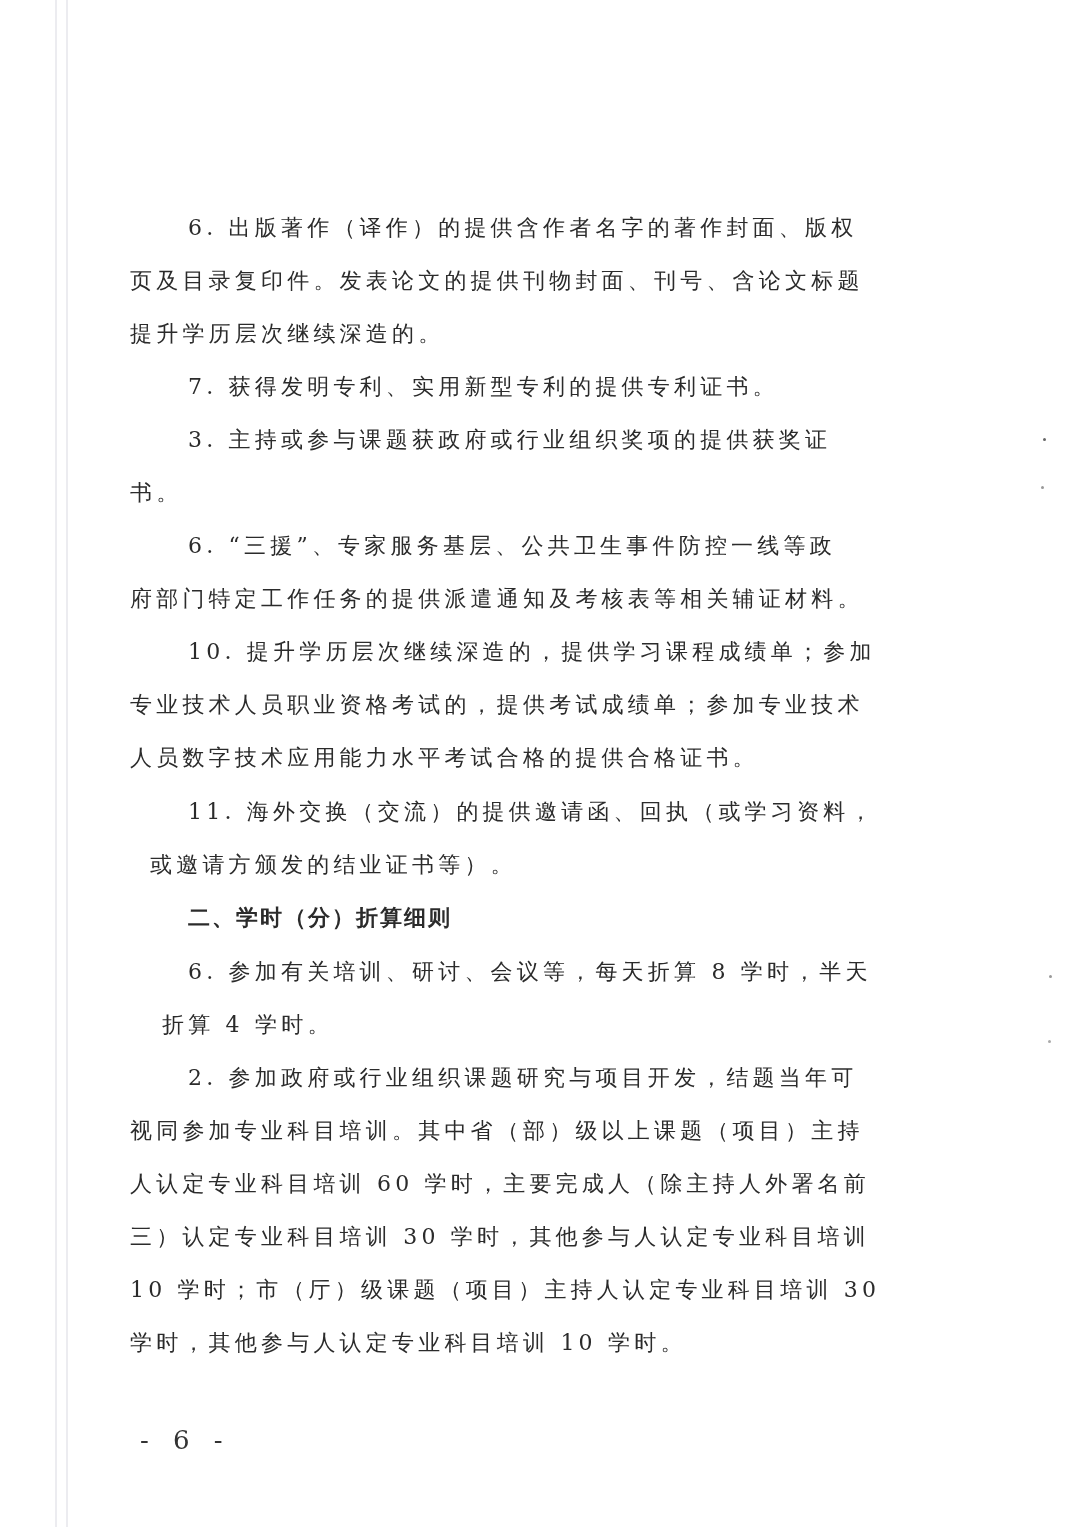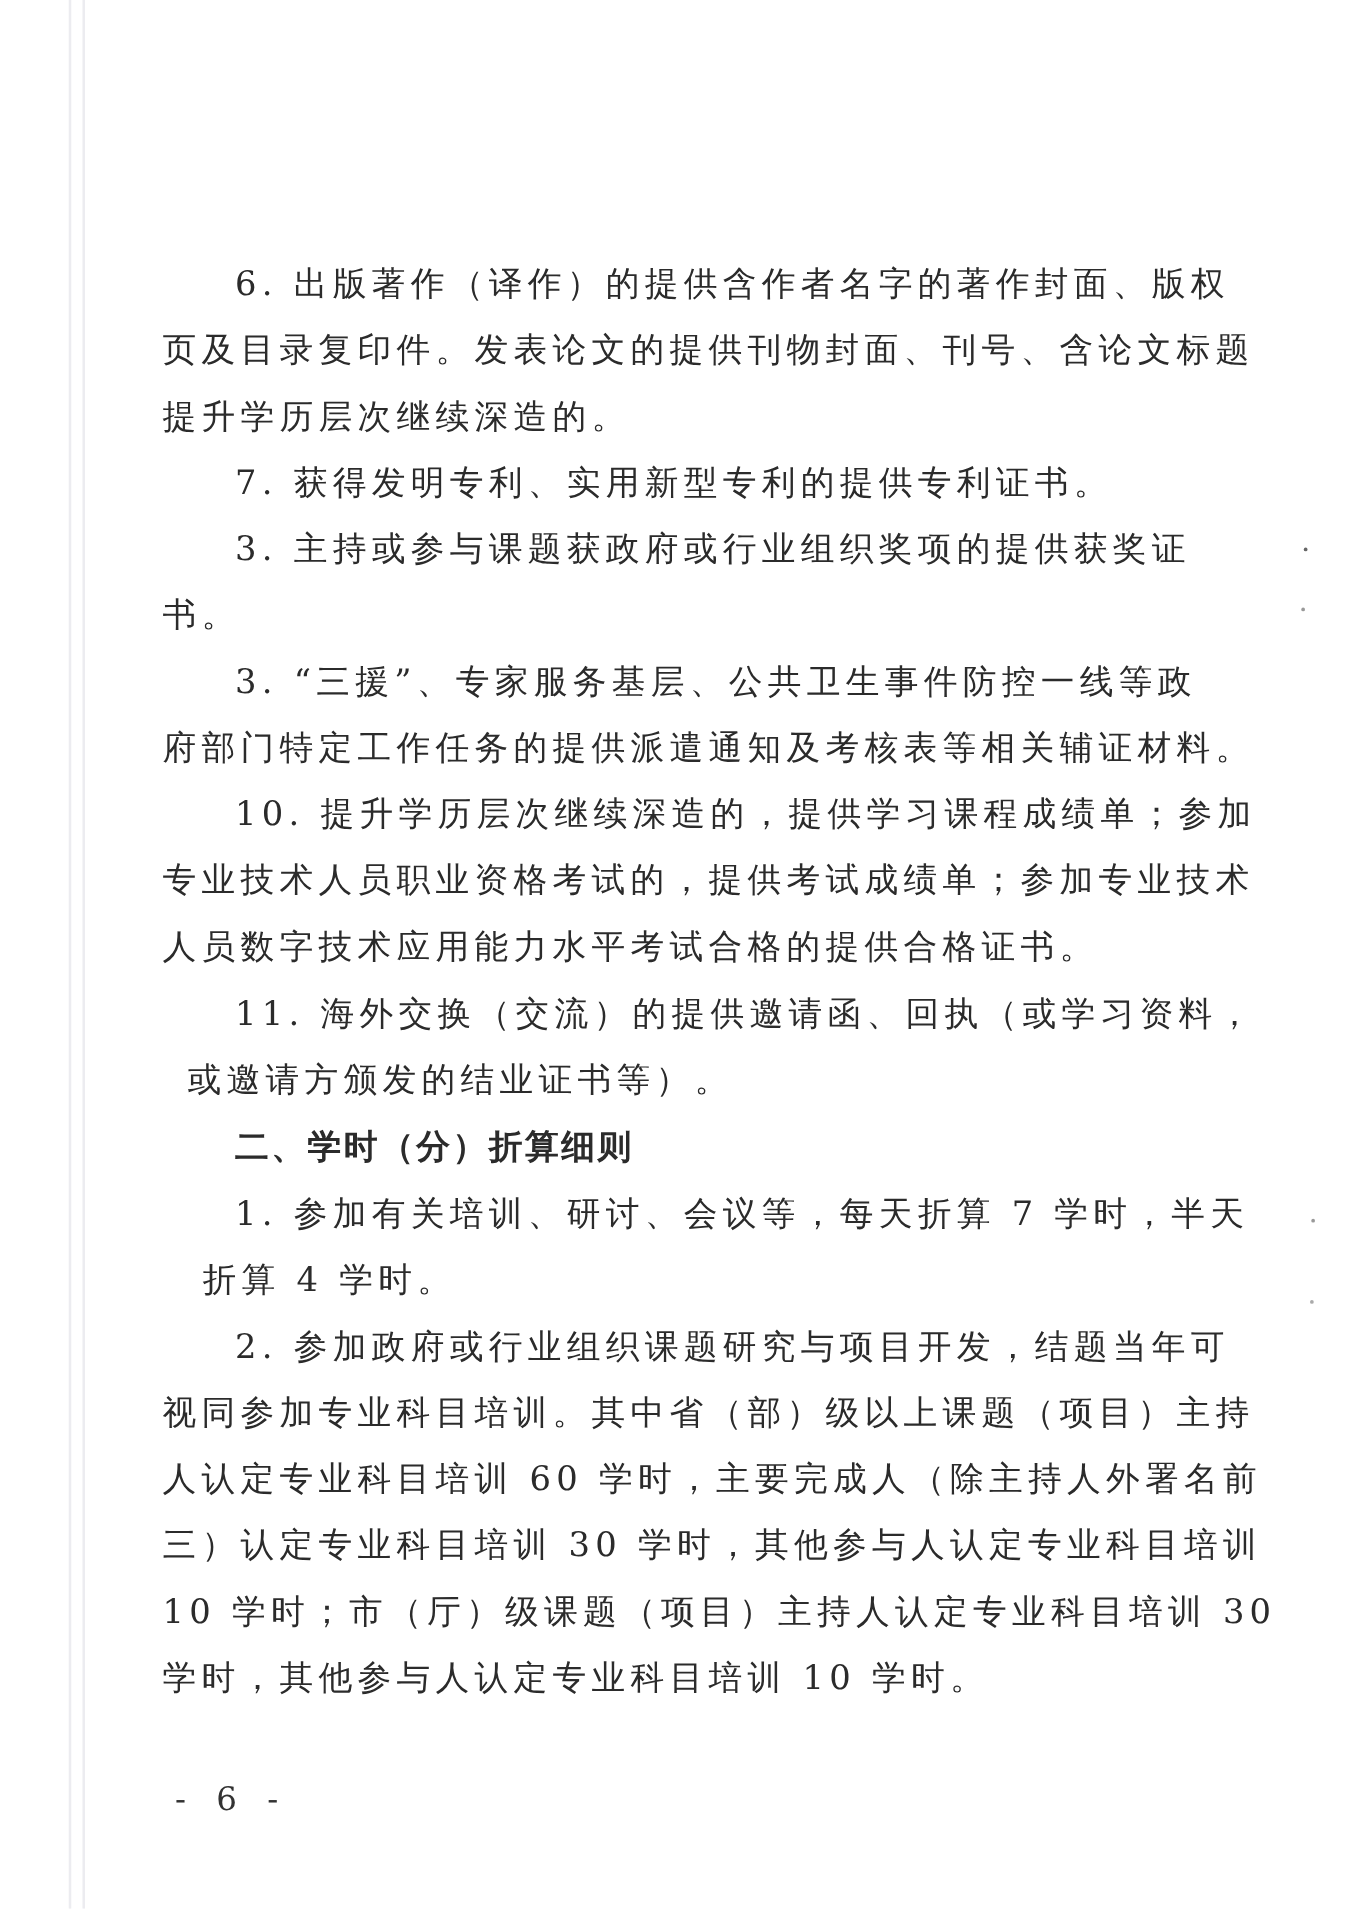--- a/index.html
+++ b/index.html
@@ -27,21 +27,21 @@
     .page {
       position: absolute;
       left: 130px;
       top: 200px;
       width: 830px;
     }
     .line {
       position: absolute;
       left: 0;
       white-space: nowrap;
-      font-size: 27px;
+      font-size: 22px;
       letter-spacing: 4.2px;
       line-height: 40px;
     }
     .line.indent { left: 58px; }
     .line.heading {
       font-family: "DejaVu Sans", "Liberation Sans", sans-serif;
       font-weight: bold;
       letter-spacing: 2px;
     }
     .page-number {
@@ -66,29 +66,29 @@
 <div class="binding-line l1"></div>
 <div class="binding-line l2"></div>
 
 <div class="page" id="page">
     <div class="line indent" style="top: 8px;">6. 出版著作（译作）的提供含作者名字的著作封面、版权</div>
     <div class="line" style="top: 61px;">页及目录复印件。发表论文的提供刊物封面、刊号、含论文标题</div>
     <div class="line" style="top: 114px;">提升学历层次继续深造的。</div>
     <div class="line indent" style="top: 167px;">7. 获得发明专利、实用新型专利的提供专利证书。</div>
     <div class="line indent" style="top: 220px;">3. 主持或参与课题获政府或行业组织奖项的提供获奖证</div>
     <div class="line" style="top: 273px;">书。</div>
-    <div class="line indent" style="top: 326px;">3. “三援”、专家服务基层、公共卫生事件防控一线等政</div>
+    <div class="line indent" style="top: 326px;">6. “三援”、专家服务基层、公共卫生事件防控一线等政</div>
     <div class="line" style="top: 379px;">府部门特定工作任务的提供派遣通知及考核表等相关辅证材料。</div>
     <div class="line indent" style="top: 432px;">10. 提升学历层次继续深造的，提供学习课程成绩单；参加</div>
     <div class="line" style="top: 485px;">专业技术人员职业资格考试的，提供考试成绩单；参加专业技术</div>
     <div class="line" style="top: 538px;">人员数字技术应用能力水平考试合格的提供合格证书。</div>
     <div class="line indent" style="top: 592px;">11. 海外交换（交流）的提供邀请函、回执（或学习资料，</div>
     <div class="line" style="top: 645px; margin-left: 20px;">或邀请方颁发的结业证书等）。</div>
     <div class="line indent heading" style="top: 698px; text-align: center;">二、学时（分）折算细则</div>
-    <div class="line indent" style="top: 752px;">1. 参加有关培训、研讨、会议等，每天折算 7 学时，半天</div>
+    <div class="line indent" style="top: 752px;">6. 参加有关培训、研讨、会议等，每天折算 8 学时，半天</div>
     <div class="line" style="top: 805px; margin-left: 32px;">折算 4 学时。</div>
     <div class="line indent" style="top: 858px;">2. 参加政府或行业组织课题研究与项目开发，结题当年可</div>
     <div class="line" style="top: 911px;">视同参加专业科目培训。其中省（部）级以上课题（项目）主持</div>
     <div class="line" style="top: 964px;">人认定专业科目培训 60 学时，主要完成人（除主持人外署名前</div>
     <div class="line" style="top: 1017px;">三）认定专业科目培训 30 学时，其他参与人认定专业科目培训</div>
     <div class="line" style="top: 1070px;">10 学时；市（厅）级课题（项目）主持人认定专业科目培训 30</div>
     <div class="line" style="top: 1123px;">学时，其他参与人认定专业科目培训 10 学时。</div>
   </div>
 
 <div class="page-number">- 6 -</div>

